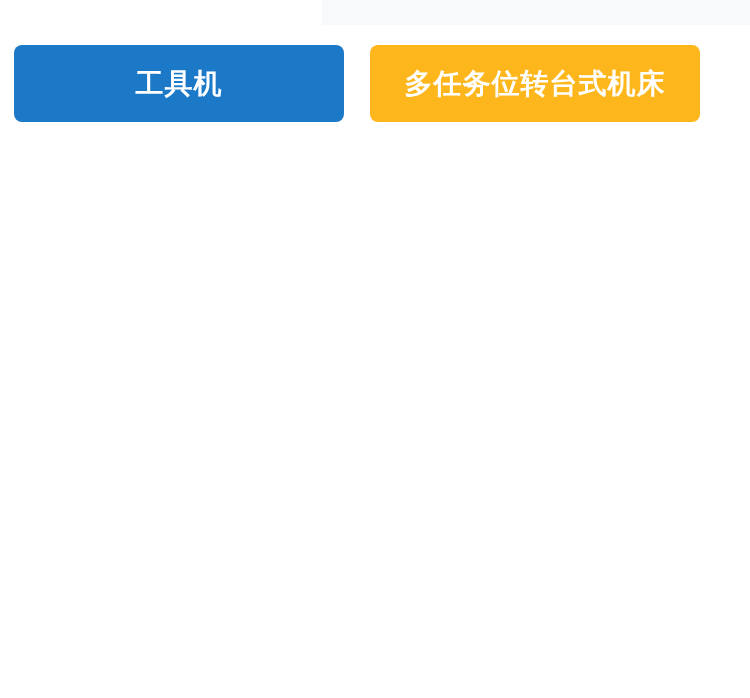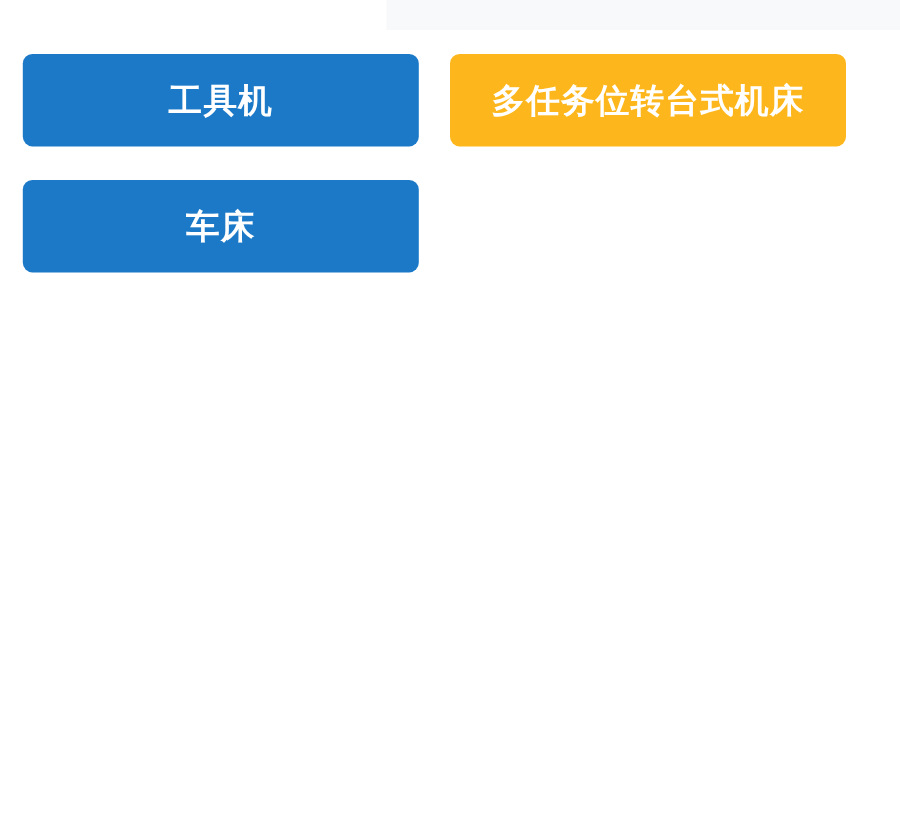--- a/index.html
+++ b/index.html
@@ -31,21 +31,21 @@
     top: 45px;
     width: 750px;
     display: flex;
     flex-direction: column;
     row-gap: 28px;
   }
 
   .tag-row {
     display: flex;
     column-gap: 26px;
-    padding-left: 19px;
+    padding-left: 14px;
     border-radius: 32px;
   }
 
   .tag-btn {
     width: 330px;
     height: 77px;
     border: none;
     border-radius: 8px;
     display: flex;
     align-items: center;
@@ -87,23 +87,20 @@
       <span class="tag-label">工具机</span>
     </button>
     <button class="tag-btn yellow">
       <span class="tag-label">多任务位转台式机床</span>
     </button>
   </div>
 
 
 
   <div class="tag-row">
-    <button class="tag-btn blue">
-      <span class="tag-label">车床</span>
-    </button>
   </div>
 
   <div class="tag-row">
   </div>
 
   <div class="tag-row">
     <div class="tag-slot-empty"></div>
   </div>
 
 </div>

